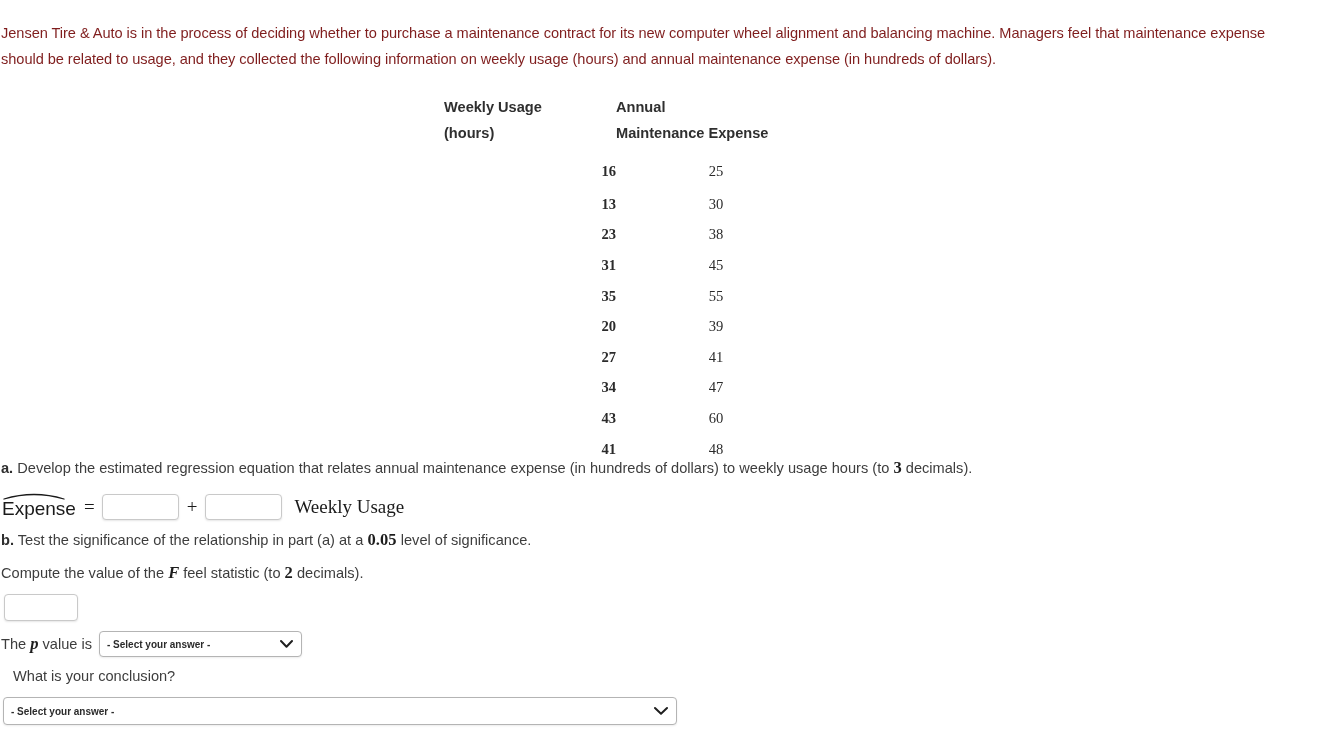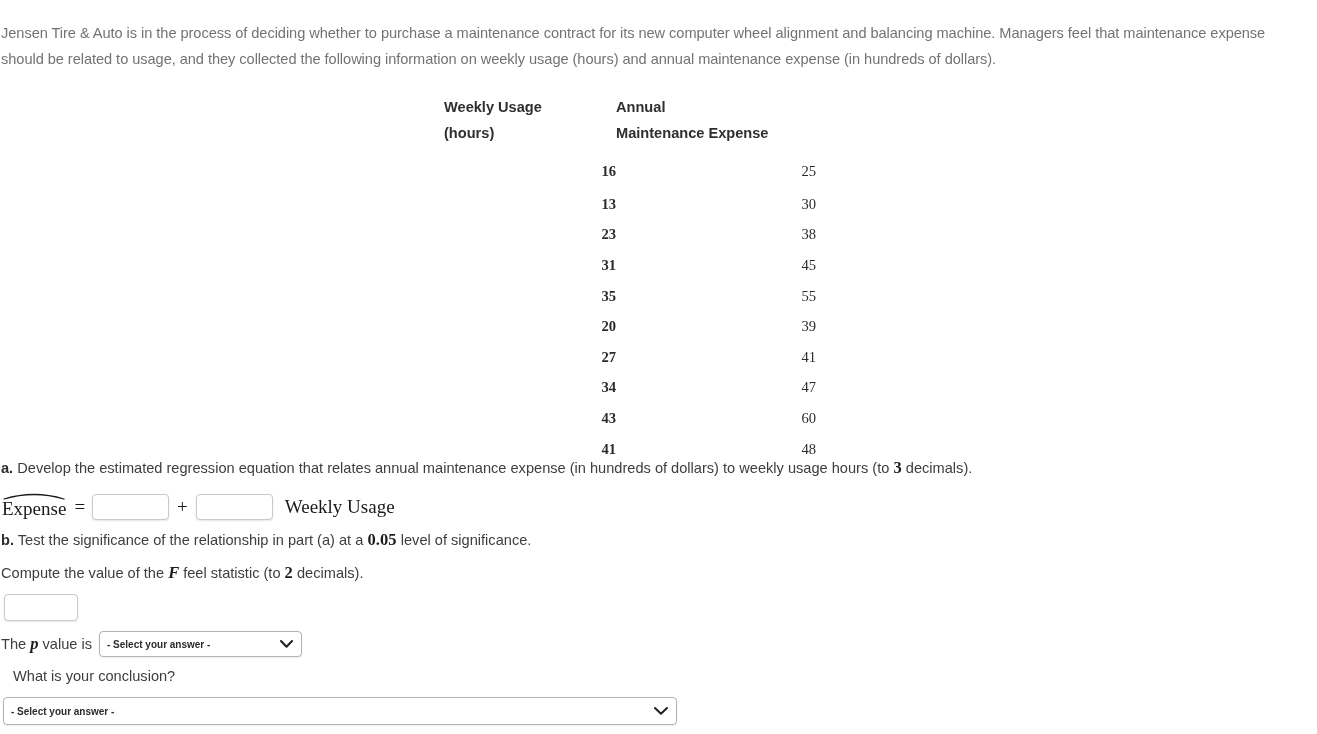--- a/index.html
+++ b/index.html
@@ -25,21 +25,21 @@
   }
 
   
   .intro {
     position: absolute;
     left: 1px;
     top: 5px;
     width: 1310px;
     line-height: 26.5px;
     font-size: 14.6px;
-    color: #737373;
+    color: #7f1d1d;
     letter-spacing: -0.05px;
   }
 
   
   .data-table {
     position: absolute;
     left: 444px;
     top: 94px;
     border-collapse: collapse;
   }
@@ -59,21 +59,21 @@
   .data-table td {
     padding: 0;
     height: 30.6px;
     font-size: 14.6px;
     font-family: "Liberation Serif", serif;
     color: #2b2b2b;
     text-align: right;
     vertical-align: middle;
   }
   .data-table td.val-a { width: 96px; padding-right: 0px; font-weight: bold; }
-  .data-table td.val-b { width: 200px; padding-right: 42px; }
+  .data-table td.val-b { width: 200px; padding-right: 42px; text-align: center; }
   .data-table tbody tr:first-child td { padding-top: 7px; height: 36px; }
 
   
   .mathnum {
     font-family: "Liberation Serif", serif;
     font-weight: bold;
     font-size: 16.5px;
     color: #1d1d1d;
     letter-spacing: 0.1px;
   }
@@ -109,21 +109,21 @@
   }
   .eq-row {
     position: absolute;
     left: 2px;
     top: 490px;
     height: 34px;
     display: flex;
     align-items: center;
   }
   .eq-term {
-    font-family: Liberation Serif, serif;
+    font-family: Liberation Sans, sans-serif;
     font-size: 19px;
     color: #1a1a1a;
     position: relative;
     display: inline-block;
     line-height: 22px;
   }
   .hat-wrap { position: relative; display: inline-block; padding-top: 4px; }
   .hat {
     position: absolute;
     top: -3px;

